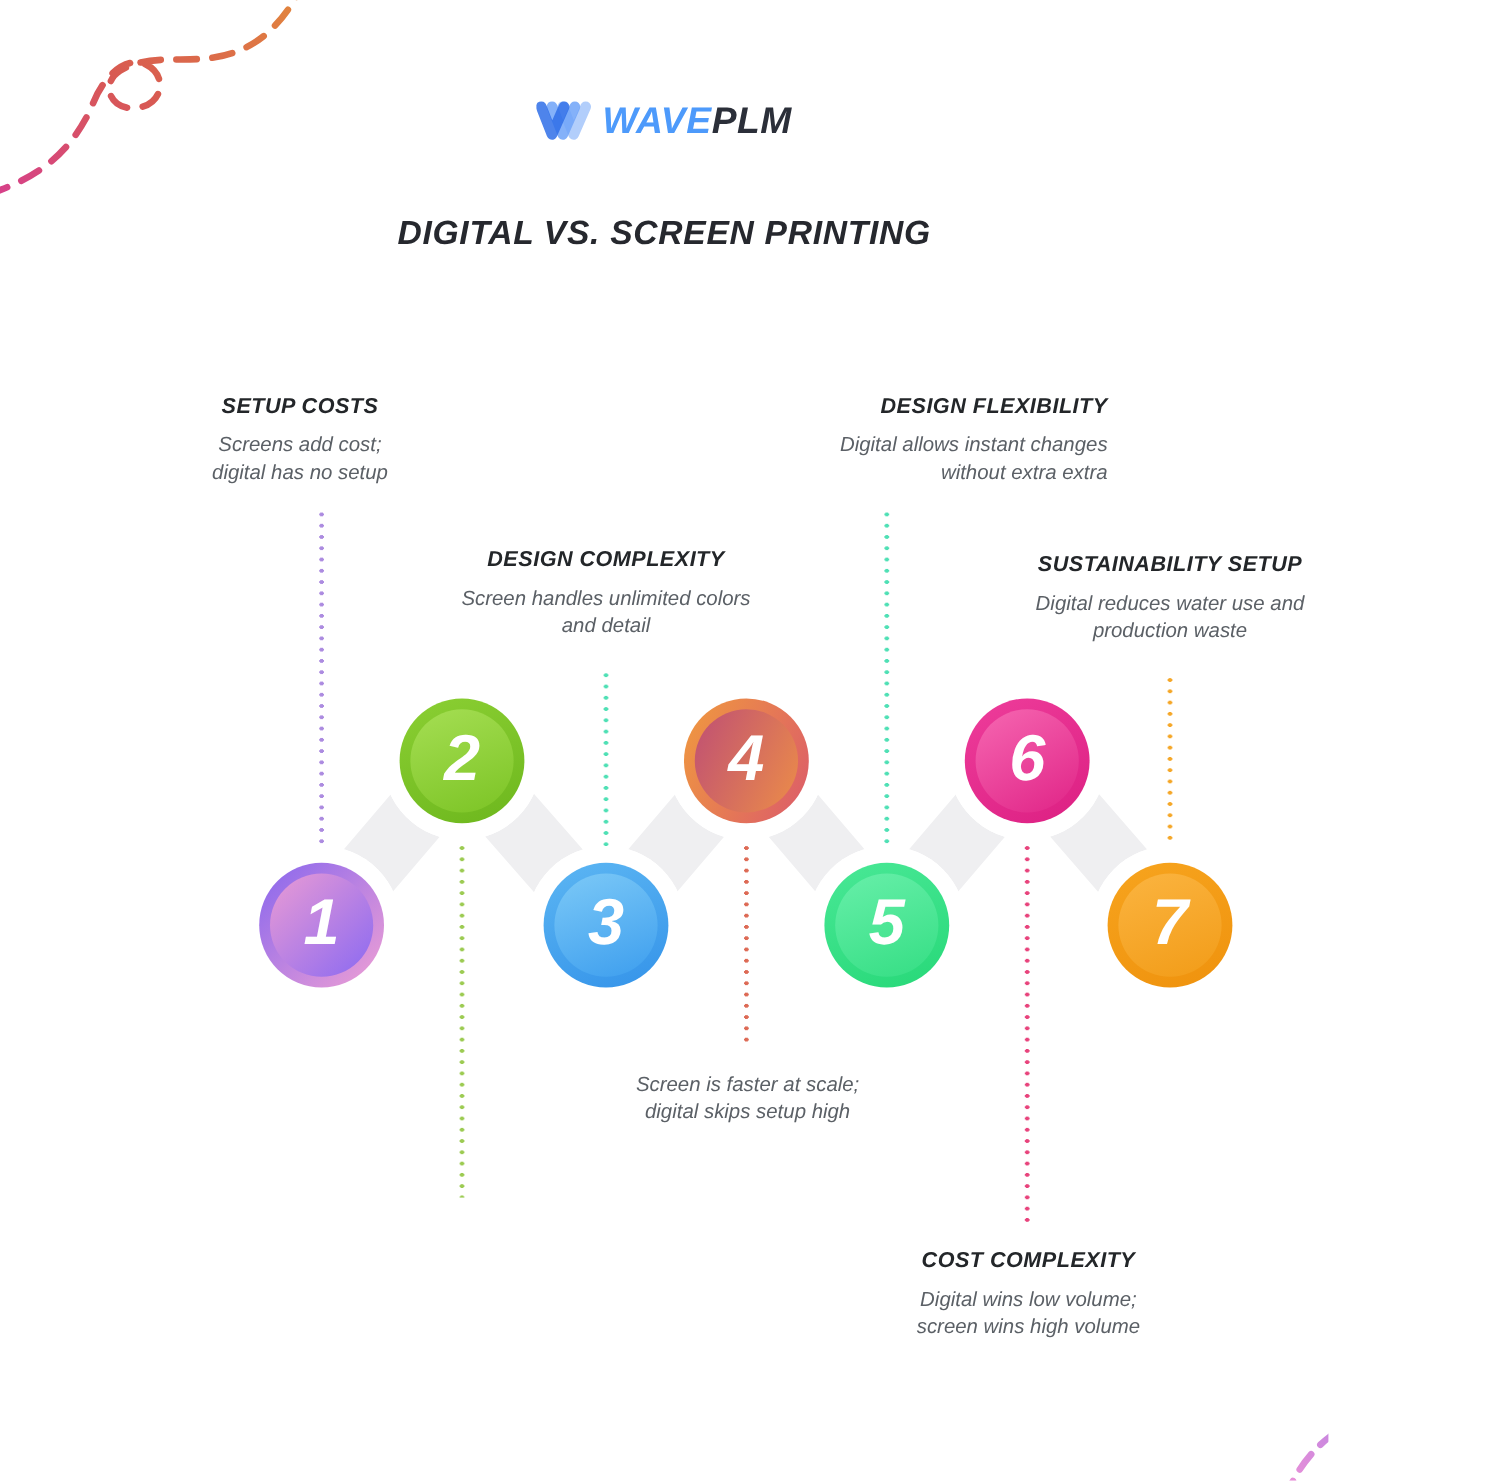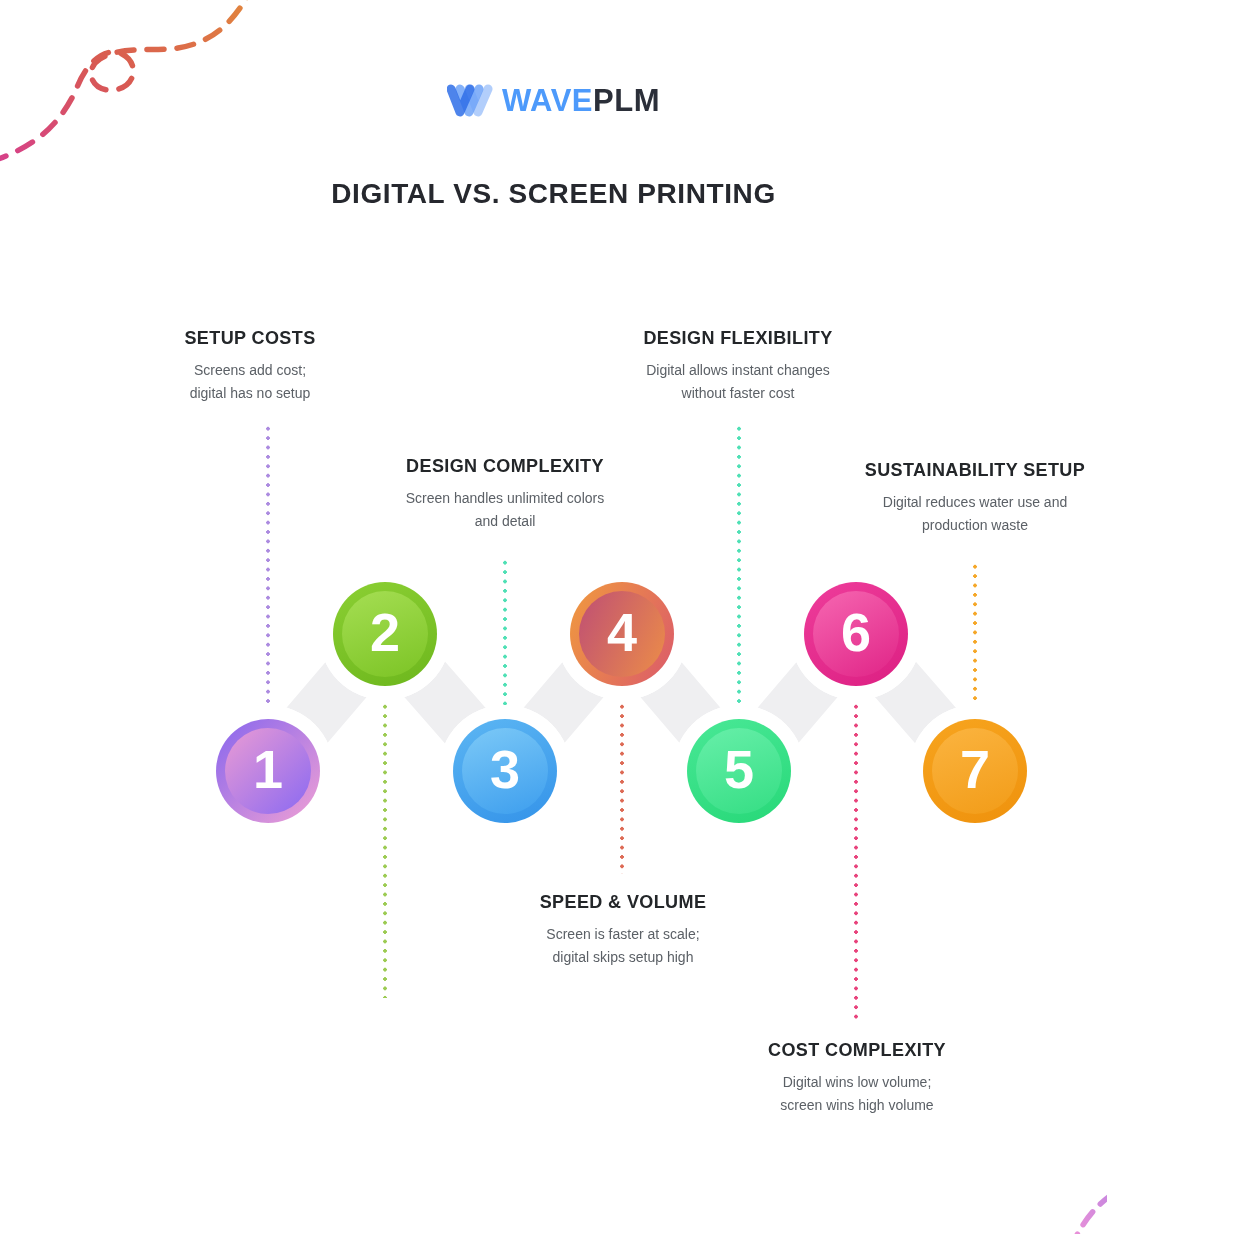--- a/index.html
+++ b/index.html
@@ -1,18 +1,19 @@
 <!DOCTYPE html>
 <html><head>
 <meta charset="utf-8">
 <style>
   html,body{margin:0;padding:0;background:#ffffff;}
   .canvas{
     position:relative;width:1107px;height:1234px;overflow:hidden;background:#ffffff;
     font-family:"Liberation Sans","DejaVu Sans",sans-serif;
+    font-style:italic;
   }
   svg.layer{position:absolute;left:0;top:0;pointer-events:none;}
   .decor-tl{z-index:0;}
   .decor-br{z-index:0;}
   .band-layer{z-index:1;}
 
   
   .logo-row{
     position:absolute;top:82px;left:0;width:100%;
     display:flex;justify-content:center;align-items:center;gap:9px;z-index:3;
@@ -25,27 +26,27 @@
 
   
   .callout{
     position:absolute;width:370px;transform:translateX(-50%);
     text-align:center;z-index:3;
   }
   .callout h3{
     margin:0 0 10px 0;font-size:18px;font-weight:700;color:#232629;letter-spacing:0.4px;
   }
   .callout p{
-    margin:0;font-size:14px;color:#5B6066;line-height:23px;white-space:pre-line;
+    margin:0;font-size:17px;color:#5B6066;line-height:23px;white-space:pre-line;
   }
   .co-0{left:250px;top:328px;}
   .co-1{left:386px;top:1017px;}
   .co-2{left:505px;top:456px;}
   .co-3{left:623px;top:892px;}
-  .co-4{left:738px;top:328px;}
+  .co-4{left:738px;top:328px;text-align:right;}
   .co-5{left:857px;top:1040px;}
   .co-6{left:975px;top:460px;}
 
   
   .dotline{
     position:absolute;width:4px;z-index:2;
     background-image:radial-gradient(circle 1.7px at 2px 4.7px, var(--dots) 98%, transparent 100%);
     background-size:4px 9.4px;background-repeat:repeat-y;
   }
   .dl-0{left:266px;top:424px;height:282px;}
@@ -136,28 +137,27 @@
     <h3>SETUP COSTS</h3>
     <p>Screens add cost;
 digital has no setup</p>
   </div>
   <div class="callout co-2">
     <h3>DESIGN COMPLEXITY</h3>
     <p>Screen handles unlimited colors
 and detail</p>
   </div>
   <div class="callout co-3">
-    <h3>SPEED &amp; VOLUME</h3>
     <p>Screen is faster at scale;
 digital skips setup high</p>
   </div>
   <div class="callout co-4">
     <h3>DESIGN FLEXIBILITY</h3>
     <p>Digital allows instant changes
-without faster cost</p>
+without extra extra</p>
   </div>
   <div class="callout co-5">
     <h3>COST COMPLEXITY</h3>
     <p>Digital wins low volume;
 screen wins high volume</p>
   </div>
   <div class="callout co-6">
     <h3>SUSTAINABILITY SETUP</h3>
     <p>Digital reduces water use and
 production waste</p>

